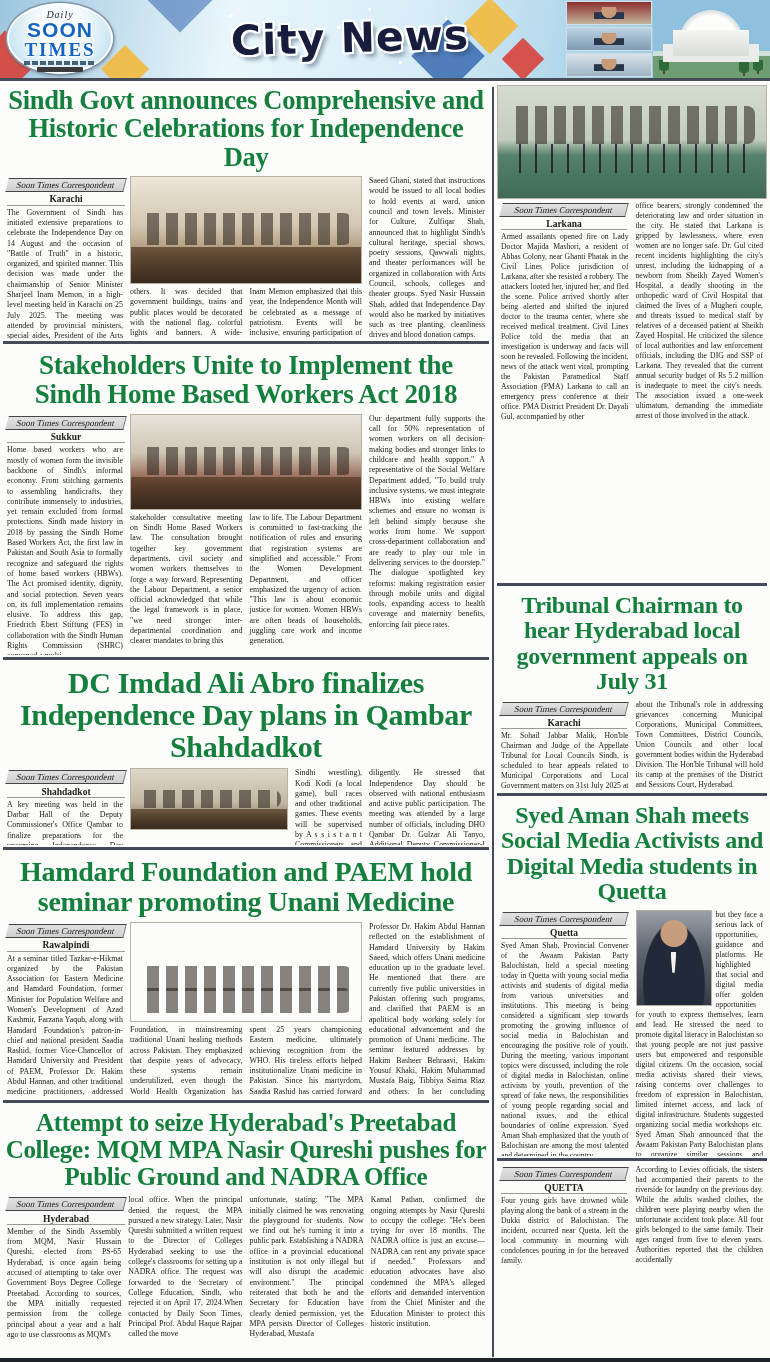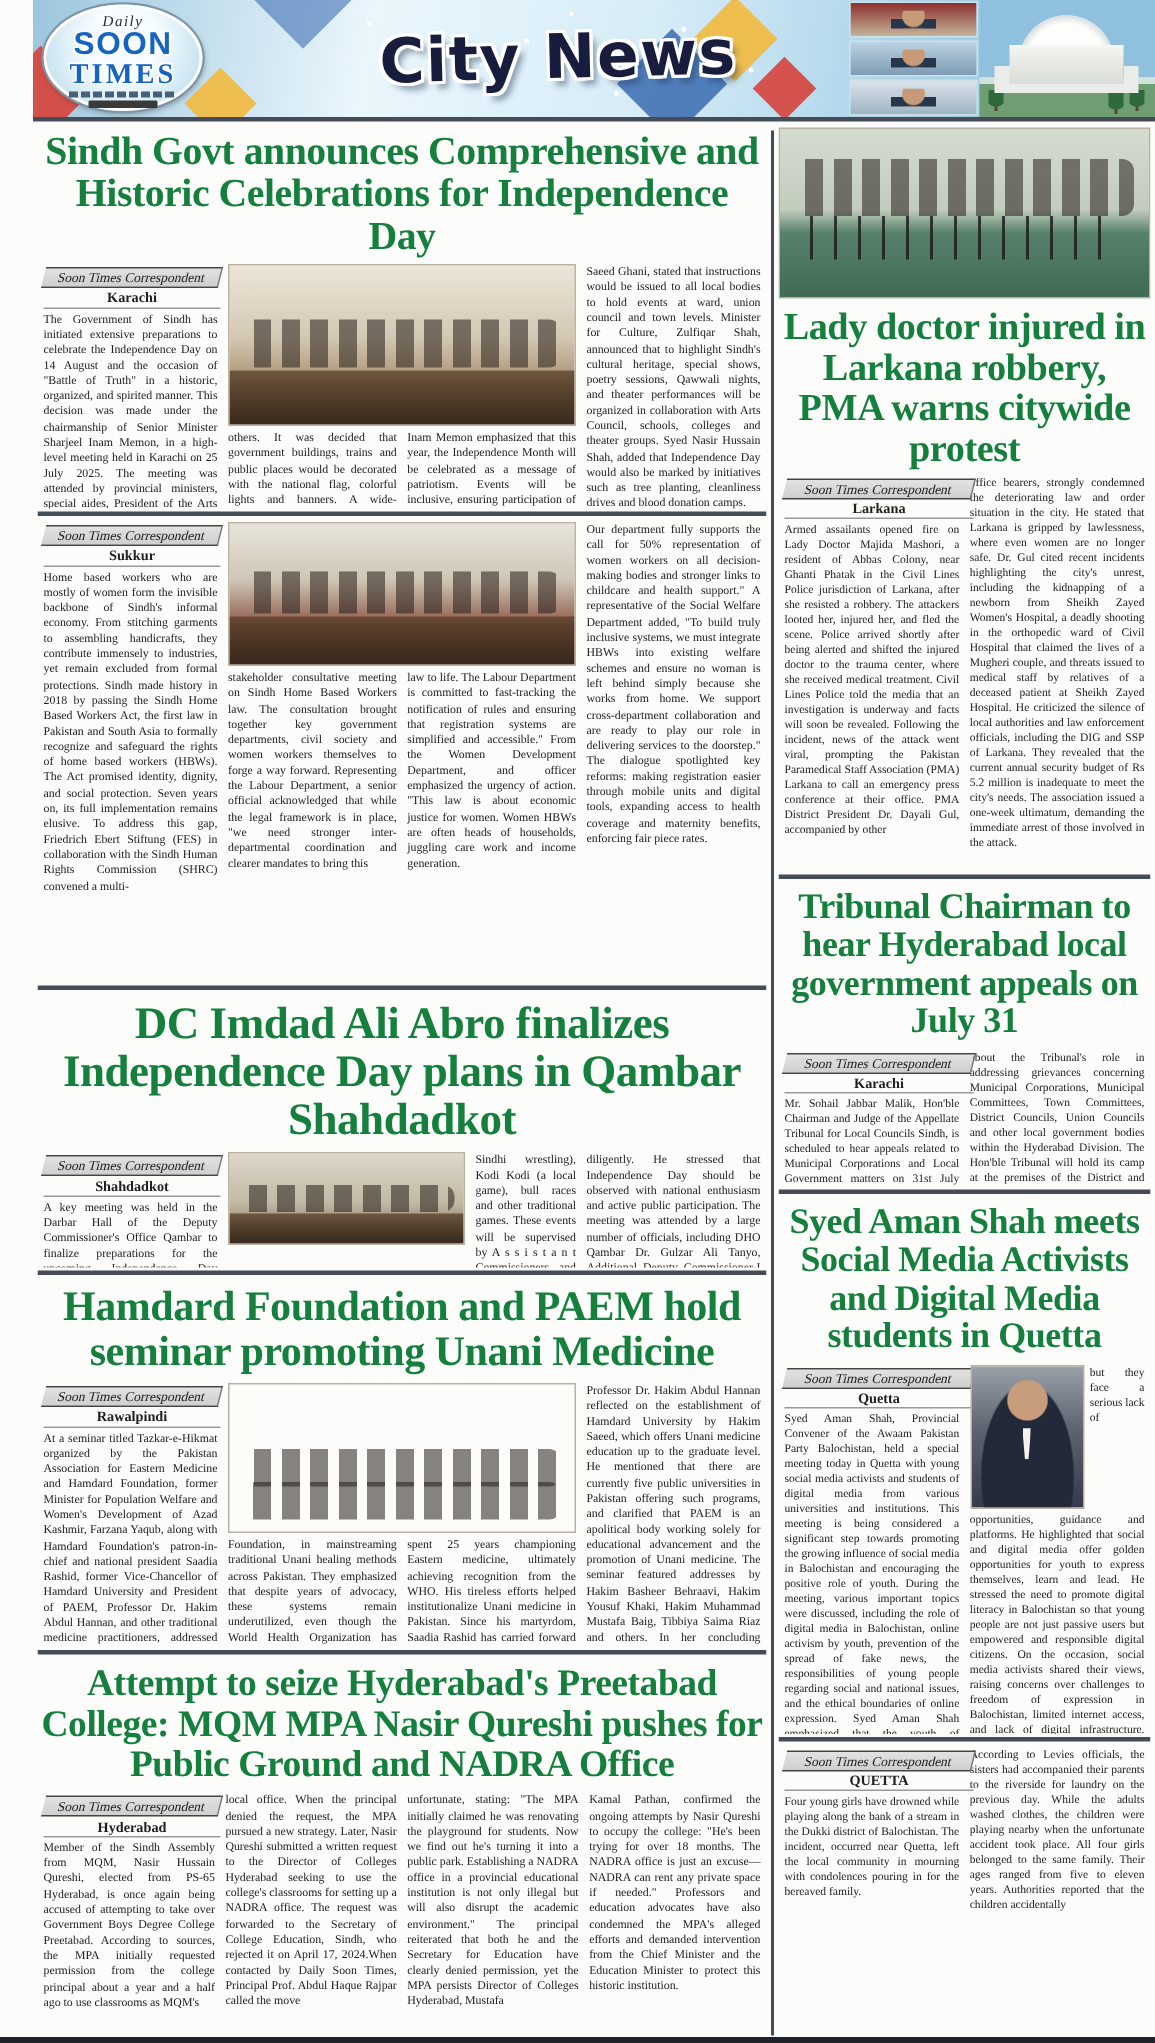--- a/index.html
+++ b/index.html
@@ -1,20 +1,20 @@
 <!DOCTYPE html>
 <html><head>
 <meta charset="utf-8">
 <style>
   * { margin:0; padding:0; box-sizing:border-box; }
   html,body { background:#e9e9e9; }
   .page {
     width:770px; height:1362px; margin:0 auto; background:#fcfcfa;
     font-family:"Liberation Serif", serif; color:#1a1a1a; position:relative;
-    overflow:hidden; border-bottom:4px solid #1e2229;padding-left:22px;
+    overflow:hidden; border-bottom:4px solid #1e2229;
   }
   
   .masthead{ position:relative; height:78px; overflow:hidden;
     background:linear-gradient(100deg,#9cc6de 0%,#eaf6fc 30%,#d6ecf7 55%,#a9d2e8 78%,#8fbcd8 100%); }
   .shape{ position:absolute; transform:rotate(45deg); opacity:.9; }
   .s1{ width:46px;height:46px;background:#d8423a;left:-18px;top:40px;}
   .s2{ width:34px;height:34px;background:#f2b93d;left:108px;top:52px;}
   .s3{ width:60px;height:60px;background:#2f63ad;left:150px;top:-40px;opacity:.55;}
   .s4{ width:40px;height:40px;background:#f2b93d;right:260px;top:6px;}
   .s5{ width:30px;height:30px;background:#d8423a;right:232px;top:44px;}
@@ -170,20 +170,21 @@
               <div class="tcol">others. It was decided that government buildings, trains and public places would be decorated with the national flag, colorful lights and banners. A wide-reaching media campaign will be launched to encourage public participation. Sharjeel</div>
               <div class="tcol">Inam Memon emphasized that this year, the Independence Month will be celebrated as a message of patriotism. Events will be inclusive, ensuring participation of special children, minorities, senior citizens and women. Syed</div>
             </div>
           </div>
           <div class="tcol">Saeed Ghani, stated that instructions would be issued to all local bodies to hold events at ward, union council and town levels. Minister for Culture, Zulfiqar Shah, announced that to highlight Sindh's cultural heritage, special shows, poetry sessions, Qawwali nights, and theater performances will be organized in collaboration with Arts Council, schools, colleges and theater groups. Syed Nasir Hussain Shah, added that Independence Day would also be marked by initiatives such as tree planting, cleanliness drives and blood donation camps.</div>
         </div>
       </div>
 
       <div class="art" style="height:316px">
         <div class="hrule"></div>
+        <div class="headline hl-left" style="font-size:27px">Stakeholders Unite to Implement the Sindh Home Based Workers Act 2018</div>
         <div class="a-body body-cols">
           <div class="tcol">
             <div class="byline" style="width:118px;margin-left:0">
               <div class="byl-box">Soon Times Correspondent</div>
               <div class="byl-city">Sukkur</div>
             </div>
             <span>Home based workers who are mostly of women form the invisible backbone of Sindh's informal economy. From stitching garments to assembling handicrafts, they contribute immensely to industries, yet remain excluded from formal protections. Sindh made history in 2018 by passing the Sindh Home Based Workers Act, the first law in Pakistan and South Asia to formally recognize and safeguard the rights of home based workers (HBWs). The Act promised identity, dignity, and social protection. Seven years on, its full implementation remains elusive. To address this gap, Friedrich Ebert Stiftung (FES) in collaboration with the Sindh Human Rights Commission (SHRC) convened a multi-</span>
           </div>
           <div class="cgroup" style="width:232px;flex:none">
             <div class="photo ph-confroom" style="width:232px;height:96px">
@@ -269,21 +270,20 @@
 
     <div class="vline"></div>
 
     <div class="colR">
 
       <div class="art" style="height:500px">
         <div class="photo ph-press" style="width:100%;height:114px;margin-top:4px">
           <div class="band" style="top:18%;height:34%"></div>
           <div class="mics"></div>
         </div>
-        <div class="headline hl-right" style="font-size:25.5px">Lady doctor injured in Larkana robbery, PMA warns citywide protest</div>
         <div class="a-body body-cols">
           <div class="tcol">
             <div class="byline" style="width:126px;margin-left:0">
               <div class="byl-box">Soon Times Correspondent</div>
               <div class="byl-city">Larkana</div>
             </div>
             <span>Armed assailants opened fire on Lady Doctor Majida Mashori, a resident of Abbas Colony, near Ghanti Phatak in the Civil Lines Police jurisdiction of Larkana, after she resisted a robbery. The attackers looted her, injured her, and fled the scene. Police arrived shortly after being alerted and shifted the injured doctor to the trauma center, where she received medical treatment. Civil Lines Police told the media that an investigation is underway and facts will soon be revealed. Following the incident, news of the attack went viral, prompting the Pakistan Paramedical Staff Association (PMA) Larkana to call an emergency press conference at their office. PMA District President Dr. Dayali Gul, accompanied by other</span>
           </div>
           <div class="tcol">office bearers, strongly condemned the deteriorating law and order situation in the city. He stated that Larkana is gripped by lawlessness, where even women are no longer safe. Dr. Gul cited recent incidents highlighting the city's unrest, including the kidnapping of a newborn from Sheikh Zayed Women's Hospital, a deadly shooting in the orthopedic ward of Civil Hospital that claimed the lives of a Mugheri couple, and threats issued to medical staff by relatives of a deceased patient at Sheikh Zayed Hospital. He criticized the silence of local authorities and law enforcement officials, including the DIG and SSP of Larkana. They revealed that the current annual security budget of Rs 5.2 million is inadequate to meet the city's needs. The association issued a one-week ultimatum, demanding the immediate arrest of those involved in the attack.</div>
         </div>

